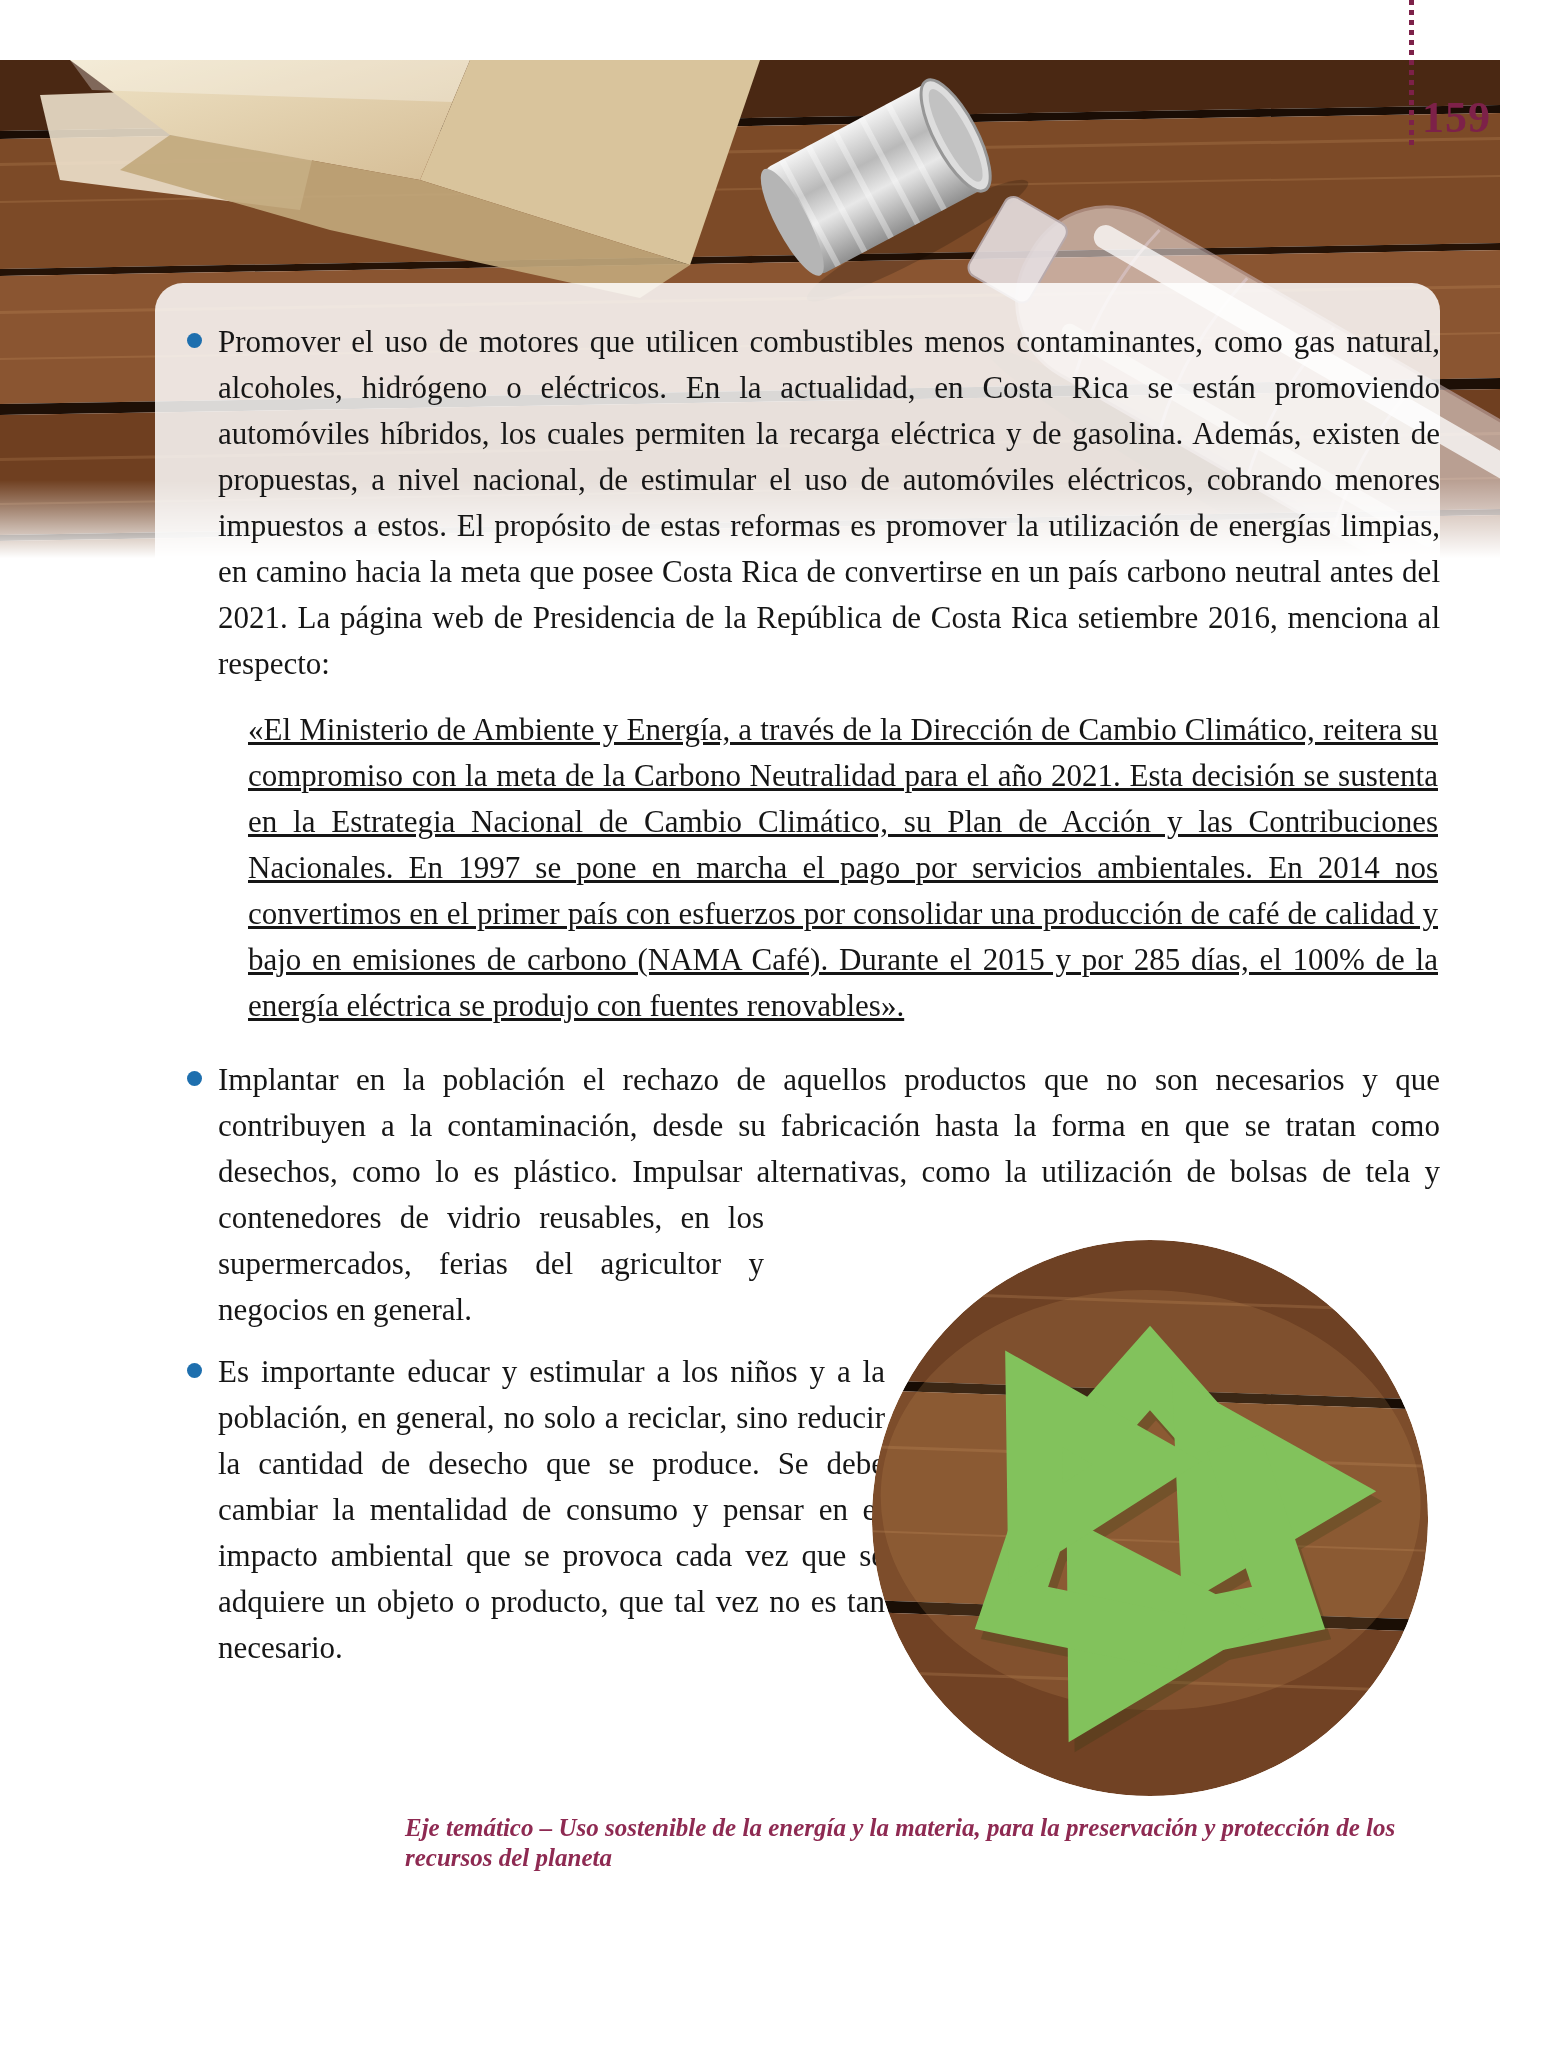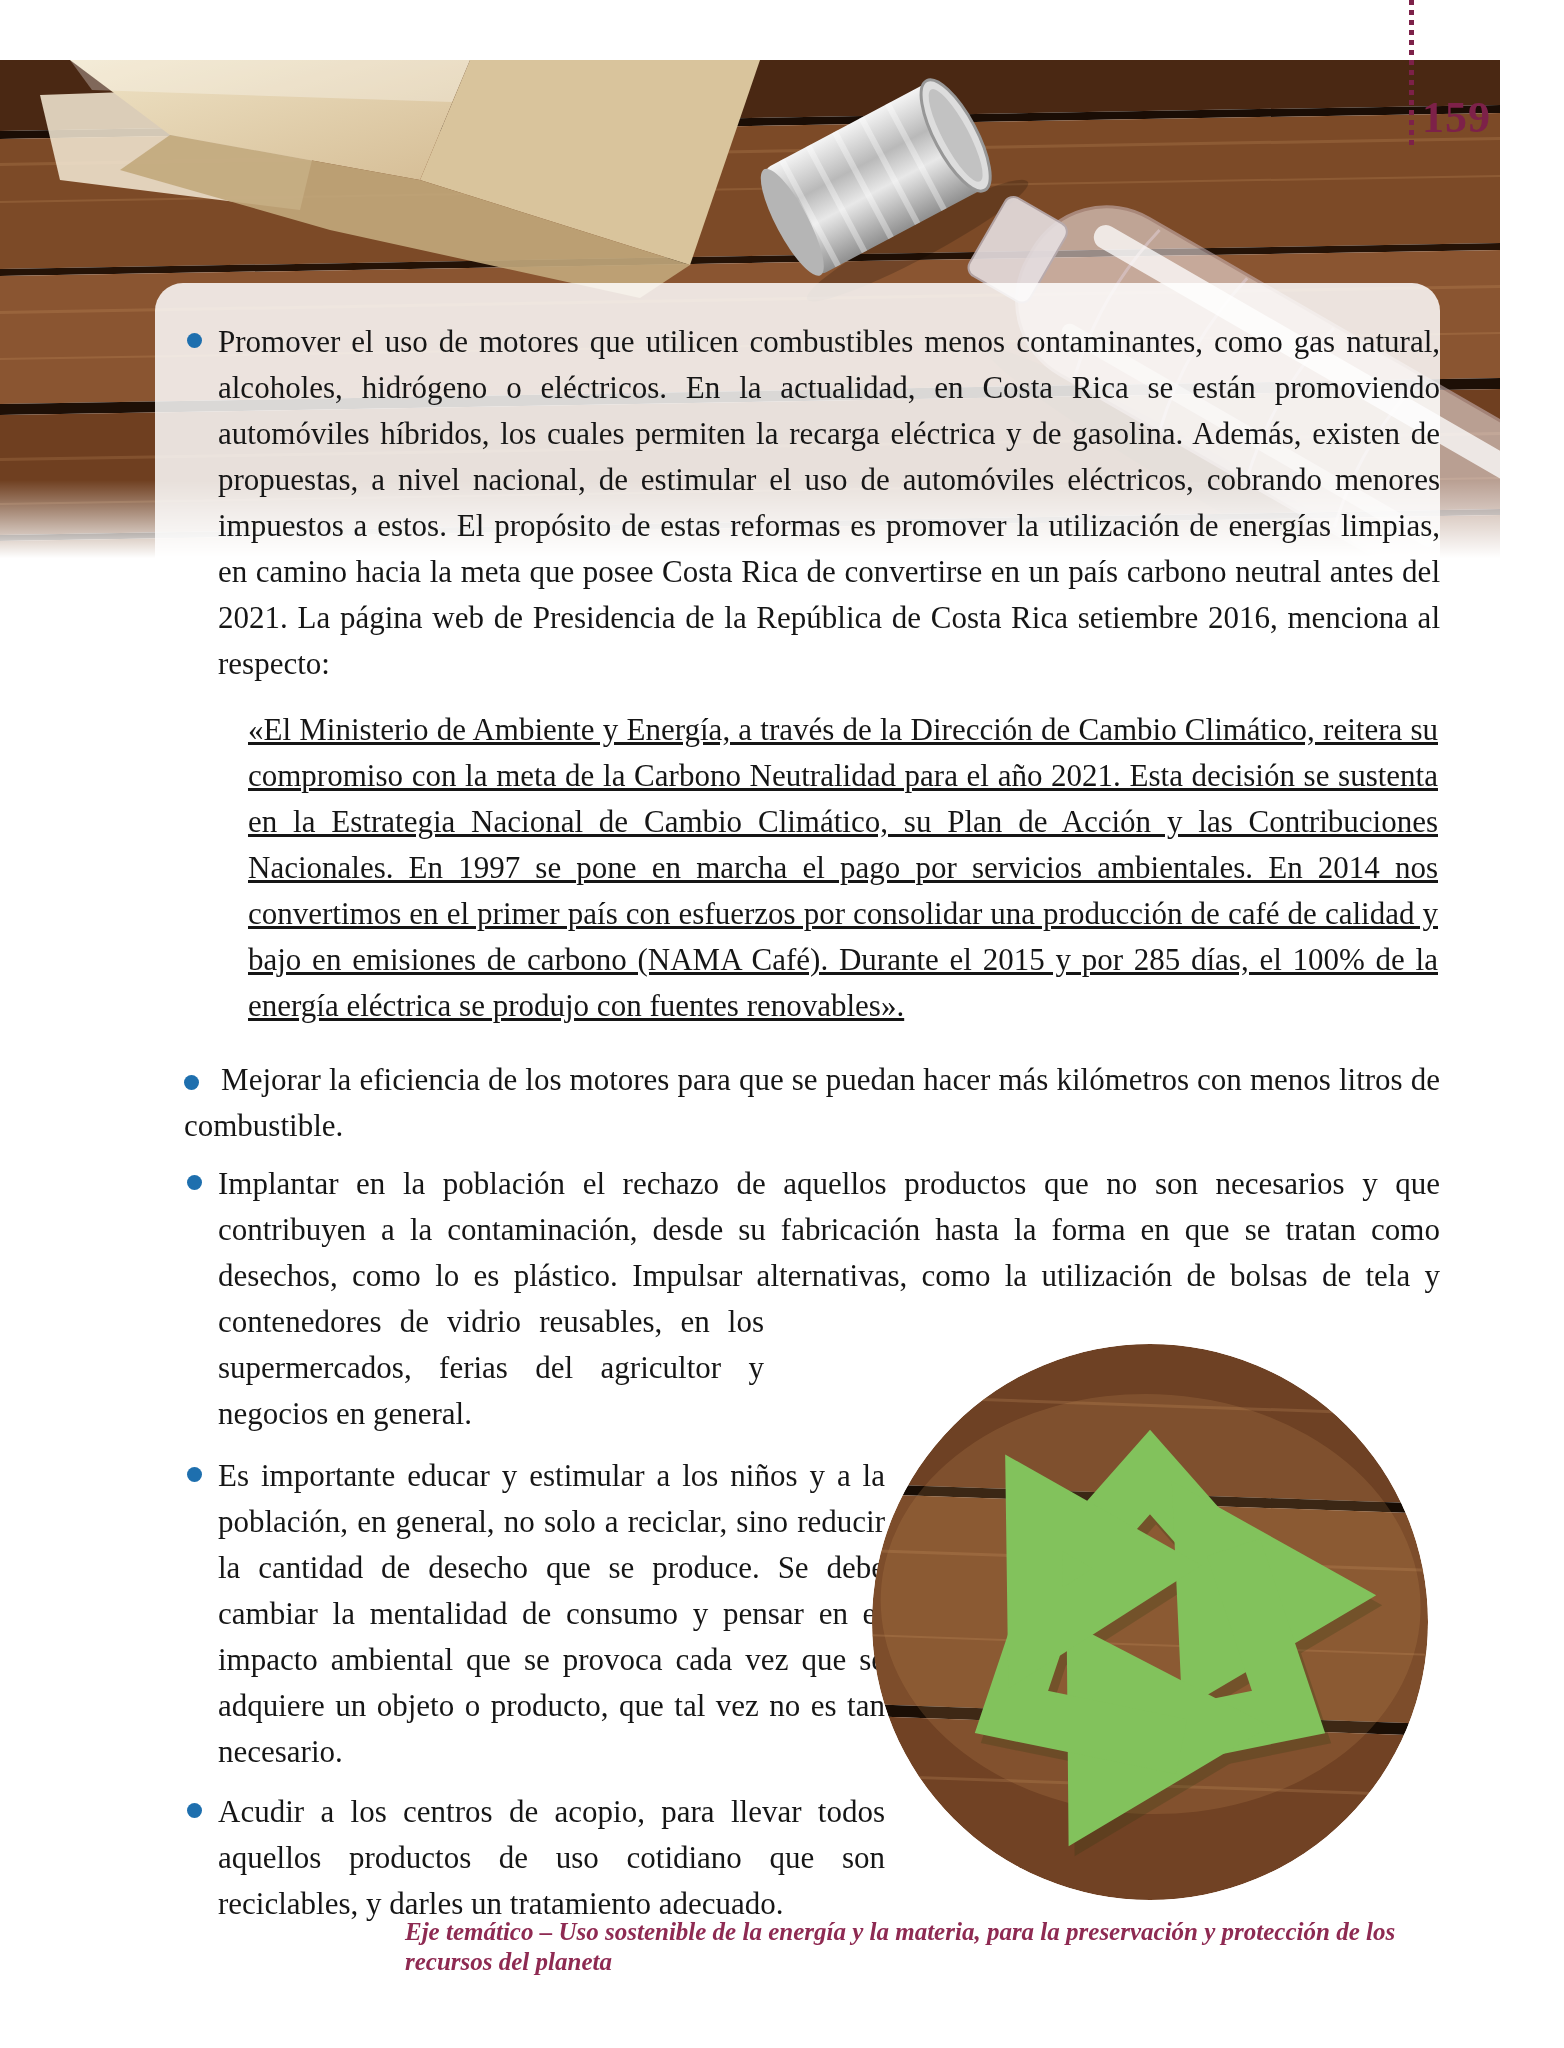--- a/index.html
+++ b/index.html
@@ -153,40 +153,32 @@
 
 <div class="panel">
 
   <p class="body-text hang b1">
     <span class="bdot"></span>
     <span>Promover el uso de motores que utilicen combustibles menos contaminantes, como gas natural, alcoholes, hidrógeno o eléctricos. En la actualidad, en Costa Rica se están promoviendo automóviles híbridos, los cuales permiten la recarga eléctrica y de gasolina. Además, existen de propuestas, a nivel nacional, de estimular el uso de automóviles eléctricos, cobrando menores impuestos a estos. El propósito de estas reformas es promover la utilización de energías limpias, en camino hacia la meta que posee Costa Rica de convertirse en un país carbono neutral antes del 2021. La página web de Presidencia de la República de Costa Rica setiembre 2016, menciona al respecto:</span>
   </p>
 
   <p class="body-text quote">«El Ministerio de Ambiente y Energía, a través de la Dirección de Cambio Climático, reitera su compromiso con la meta de la Carbono Neutralidad para el año 2021. Esta decisión se sustenta en la Estrategia Nacional de Cambio Climático, su Plan de Acción y las Contribuciones Nacionales. En 1997 se pone en marcha el pago por servicios ambientales. En 2014 nos convertimos en el primer país con esfuerzos por consolidar una producción de café de calidad y bajo en emisiones de carbono (NAMA Café). Durante el 2015 y por 285 días, el 100% de la energía eléctrica se produjo con fuentes renovables».</p>
 
-  <p class="body-text b2">
-    <span class="dot-inline"></span>
-    <span>Mejorar la eficiencia de los motores para que se puedan hacer más kilómetros con menos litros de combustible.</span>
-  </p>
 
   <div class="media-row">
 
     <p class="body-text hang">
       <span class="bdot"></span>
       <span>Implantar en la población el rechazo de aquellos productos que no son necesarios y que contribuyen a la contaminación, desde su fabricación hasta la forma en que se tratan como desechos, como lo es plástico. Impulsar alternativas, como la utilización de bolsas de tela y </span><span class="wrapcut"></span><span>contenedores de vidrio reusables, en los supermercados, ferias del agricultor y negocios en general.</span>
     </p>
 
     <div class="leftcol">
       <p class="body-text hang">
         <span class="bdot"></span>
         <span>Es importante educar y estimular a los niños y a la población, en general, no solo a reciclar, sino reducir la cantidad de desecho que se produce. Se debe cambiar la mentalidad de consumo y pensar en el impacto ambiental que se provoca cada vez que se adquiere un objeto o producto, que tal vez no es tan necesario.</span>
-      </p>
-      <p class="body-text hang">
-        <span class="bdot"></span>
-        <span>Acudir a los centros de acopio, para llevar todos aquellos productos de uso cotidiano que son reciclables, y darles un tratamiento adecuado.</span>
       </p>
     </div>
 
     <div class="circle-photo">
       <svg width="556" height="556" viewBox="0 0 556 556">
         <defs>
           <clipPath id="circ">
               <circle cx="278" cy="278" r="278"></circle>
             </clipPath>
         </defs>

